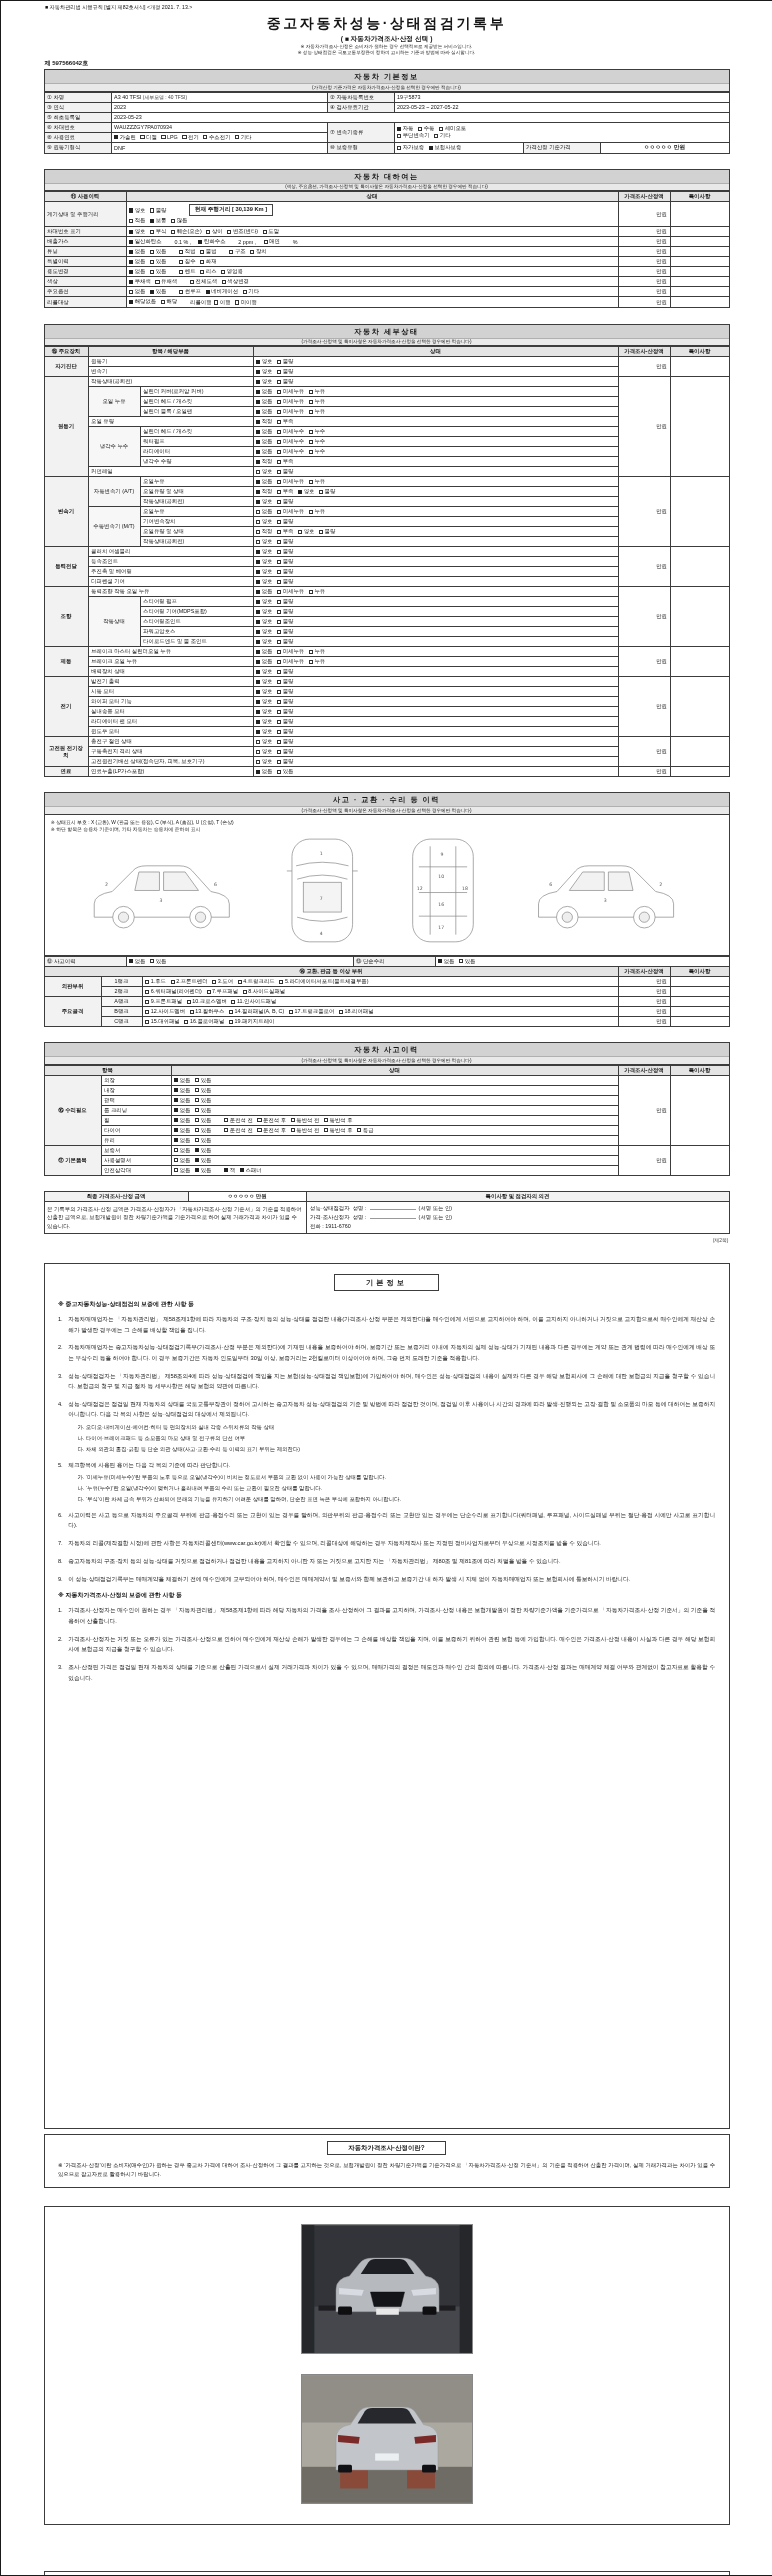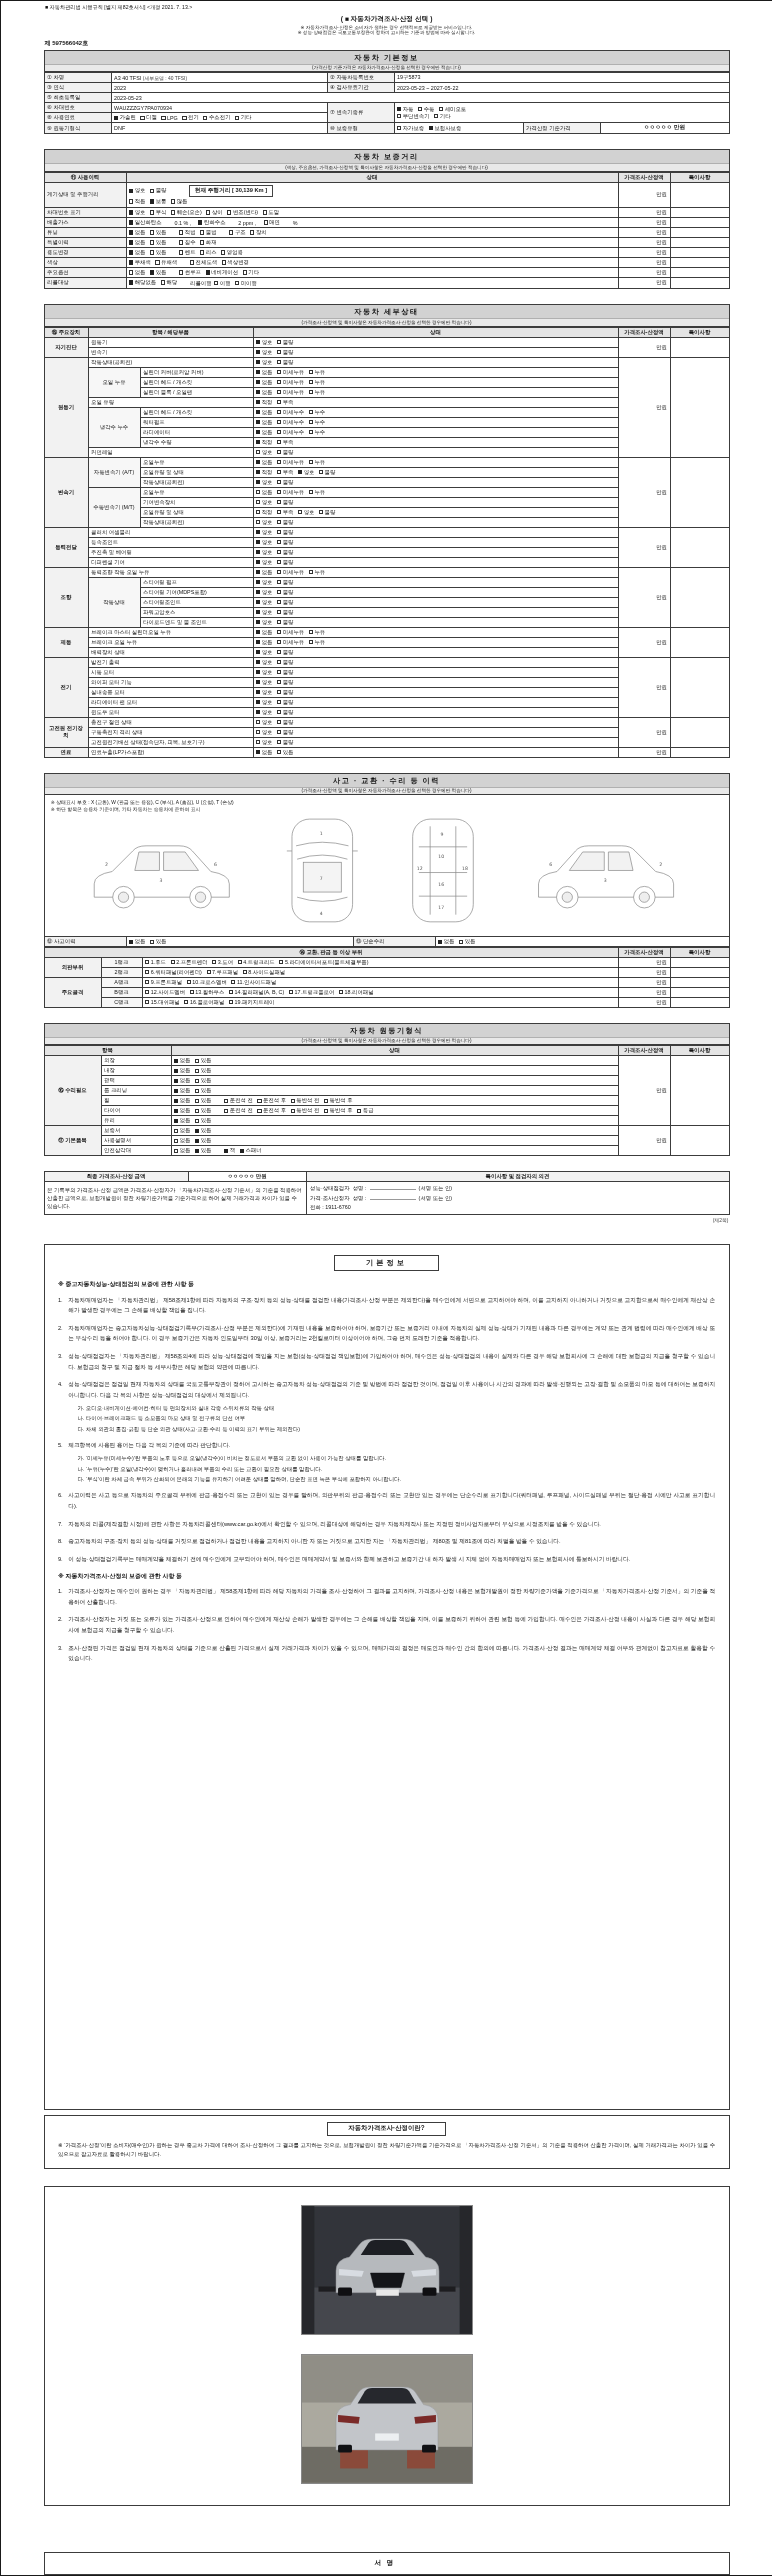--- a/index.html
+++ b/index.html
@@ -62,20 +62,21 @@
 </style>
 </head>
 <body>
 
 <div id="page">
   <div class="formref">■ 자동차관리법 시행규칙 [별지 제82호서식] &lt;개정 2021. 7. 13.&gt;</div>
 
   <div class="doc">
 
     <div class="titleblock">
+      <div class="title">중고자동차성능·상태점검기록부</div>
       <div class="subtitle">( ■ 자동차가격조사·산정 선택 )</div>
       <div class="tnote">※ 자동차가격조사·산정은 소비자가 원하는 경우 선택적으로 제공받는 서비스입니다.</div>
       <div class="tnote">※ 성능·상태점검은 국토교통부장관이 정하여 고시하는 기준과 방법에 따라 실시합니다.</div>
     </div>
     <div class="docno">제 597566042호</div>
 
     <section>
       <div class="secbar">
         <div class="sectitle">자동차 기본정보</div>
         <div class="secnote">(가격산정 기준가격은 자동차가격조사·산정을 선택한 경우에만 적습니다)</div>
@@ -165,21 +166,21 @@
                 </span></td>
           <td class="lb">가격산정 기준가격</td>
           <td class="bigprice" style="font-size:5.7px">ㅇㅇㅇㅇㅇ 만원</td>
         </tr>
       </tbody>
         </table>
     </section>
 
     <section>
       <div class="secbar">
-        <div class="sectitle">자동차 보증거리</div>
+        <div class="sectitle">자동차 대하여는</div>
         <div class="secnote">(색상, 주요옵션, 가격조사·산정액 및 특이사항은 자동차가격조사·산정을 선택한 경우에만 적습니다)</div>
       </div>
       <table class="t">
         <colgroup>
             <col style="width:82px">
             <col>
             <col style="width:52px">
             <col style="width:59px">
           </colgroup>
         <thead>
@@ -1310,21 +1311,21 @@
                 </span></td>
               <td class="pr">만원</td>
               <td class="nt"></td>
             </tr>
           </tbody>
       </table>
     </section>
 
     <section>
       <div class="secbar">
-        <div class="sectitle">자동차 원동기형식</div>
+        <div class="sectitle">자동차 사고이력</div>
         <div class="secnote">(가격조사·산정액 및 특이사항은 자동차가격조사·산정을 선택한 경우에만 적습니다)</div>
       </div>
       <table class="t">
         <colgroup>
             <col style="width:57px">
             <col style="width:70px">
             <col>
             <col style="width:52px">
             <col style="width:59px">
           </colgroup>

